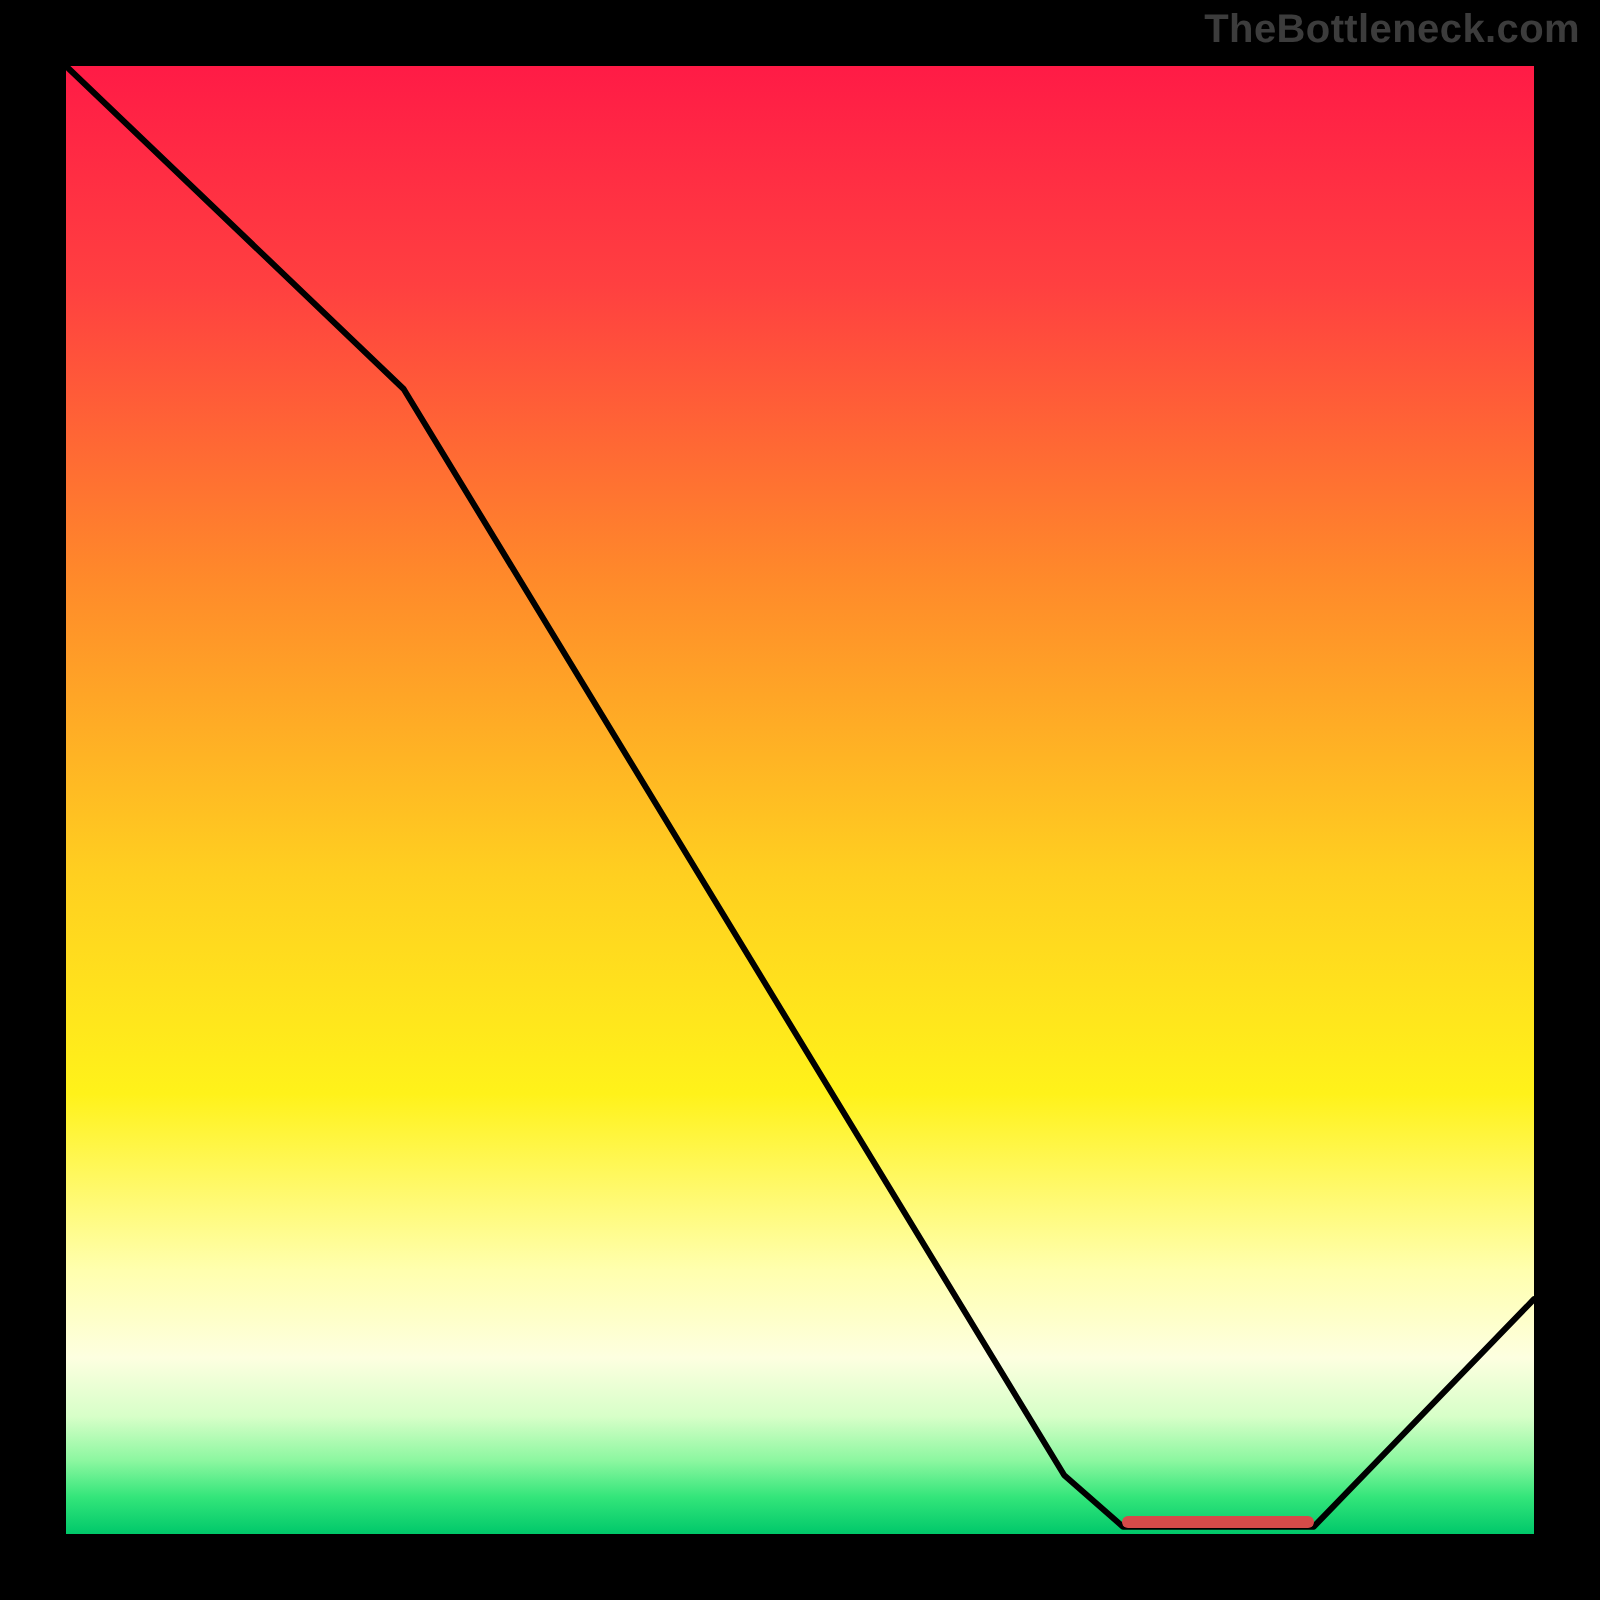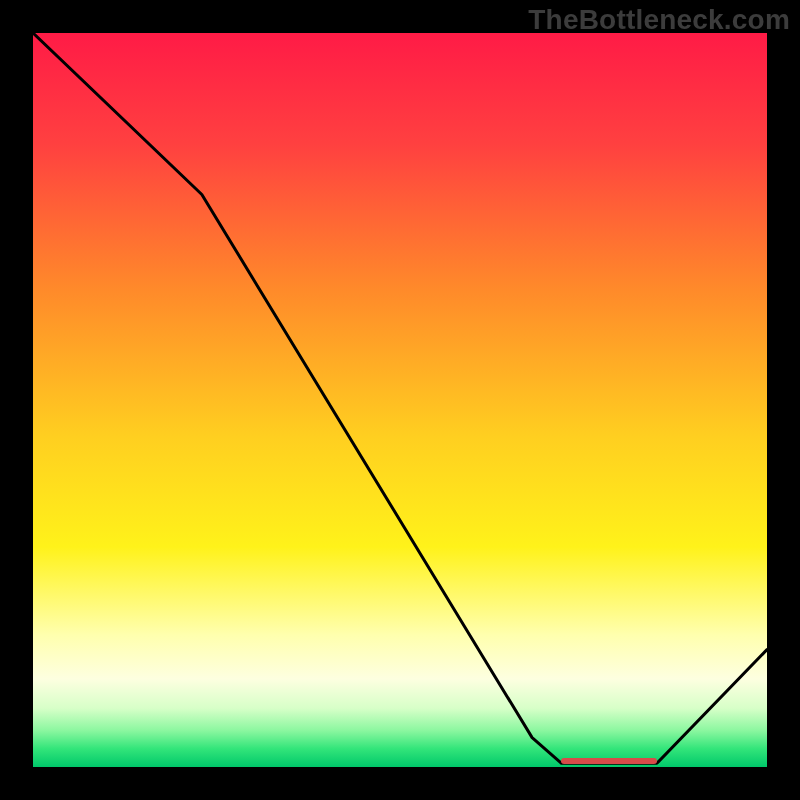--- a/index.html
+++ b/index.html
@@ -14,21 +14,21 @@
   .stage {
     position: relative;
     width: 800px;
     height: 800px;
   }
   .watermark {
     position: absolute;
     top: 4px;
     right: 10px;
     color: #3c3c3c;
-    font-size: 28px;
+    font-size: 20px;
     font-weight: 600;
     letter-spacing: 0.2px;
   }
   .plot-frame {
     position: absolute;
     left: 30px;
     top: 30px;
     width: 740px;
     height: 740px;
     background: #000;

